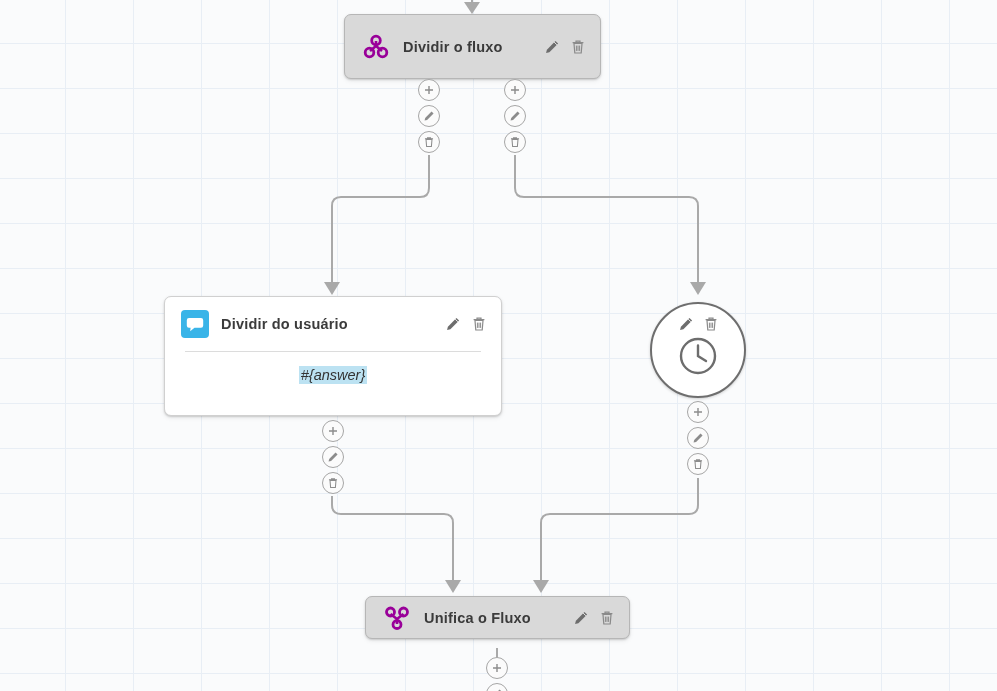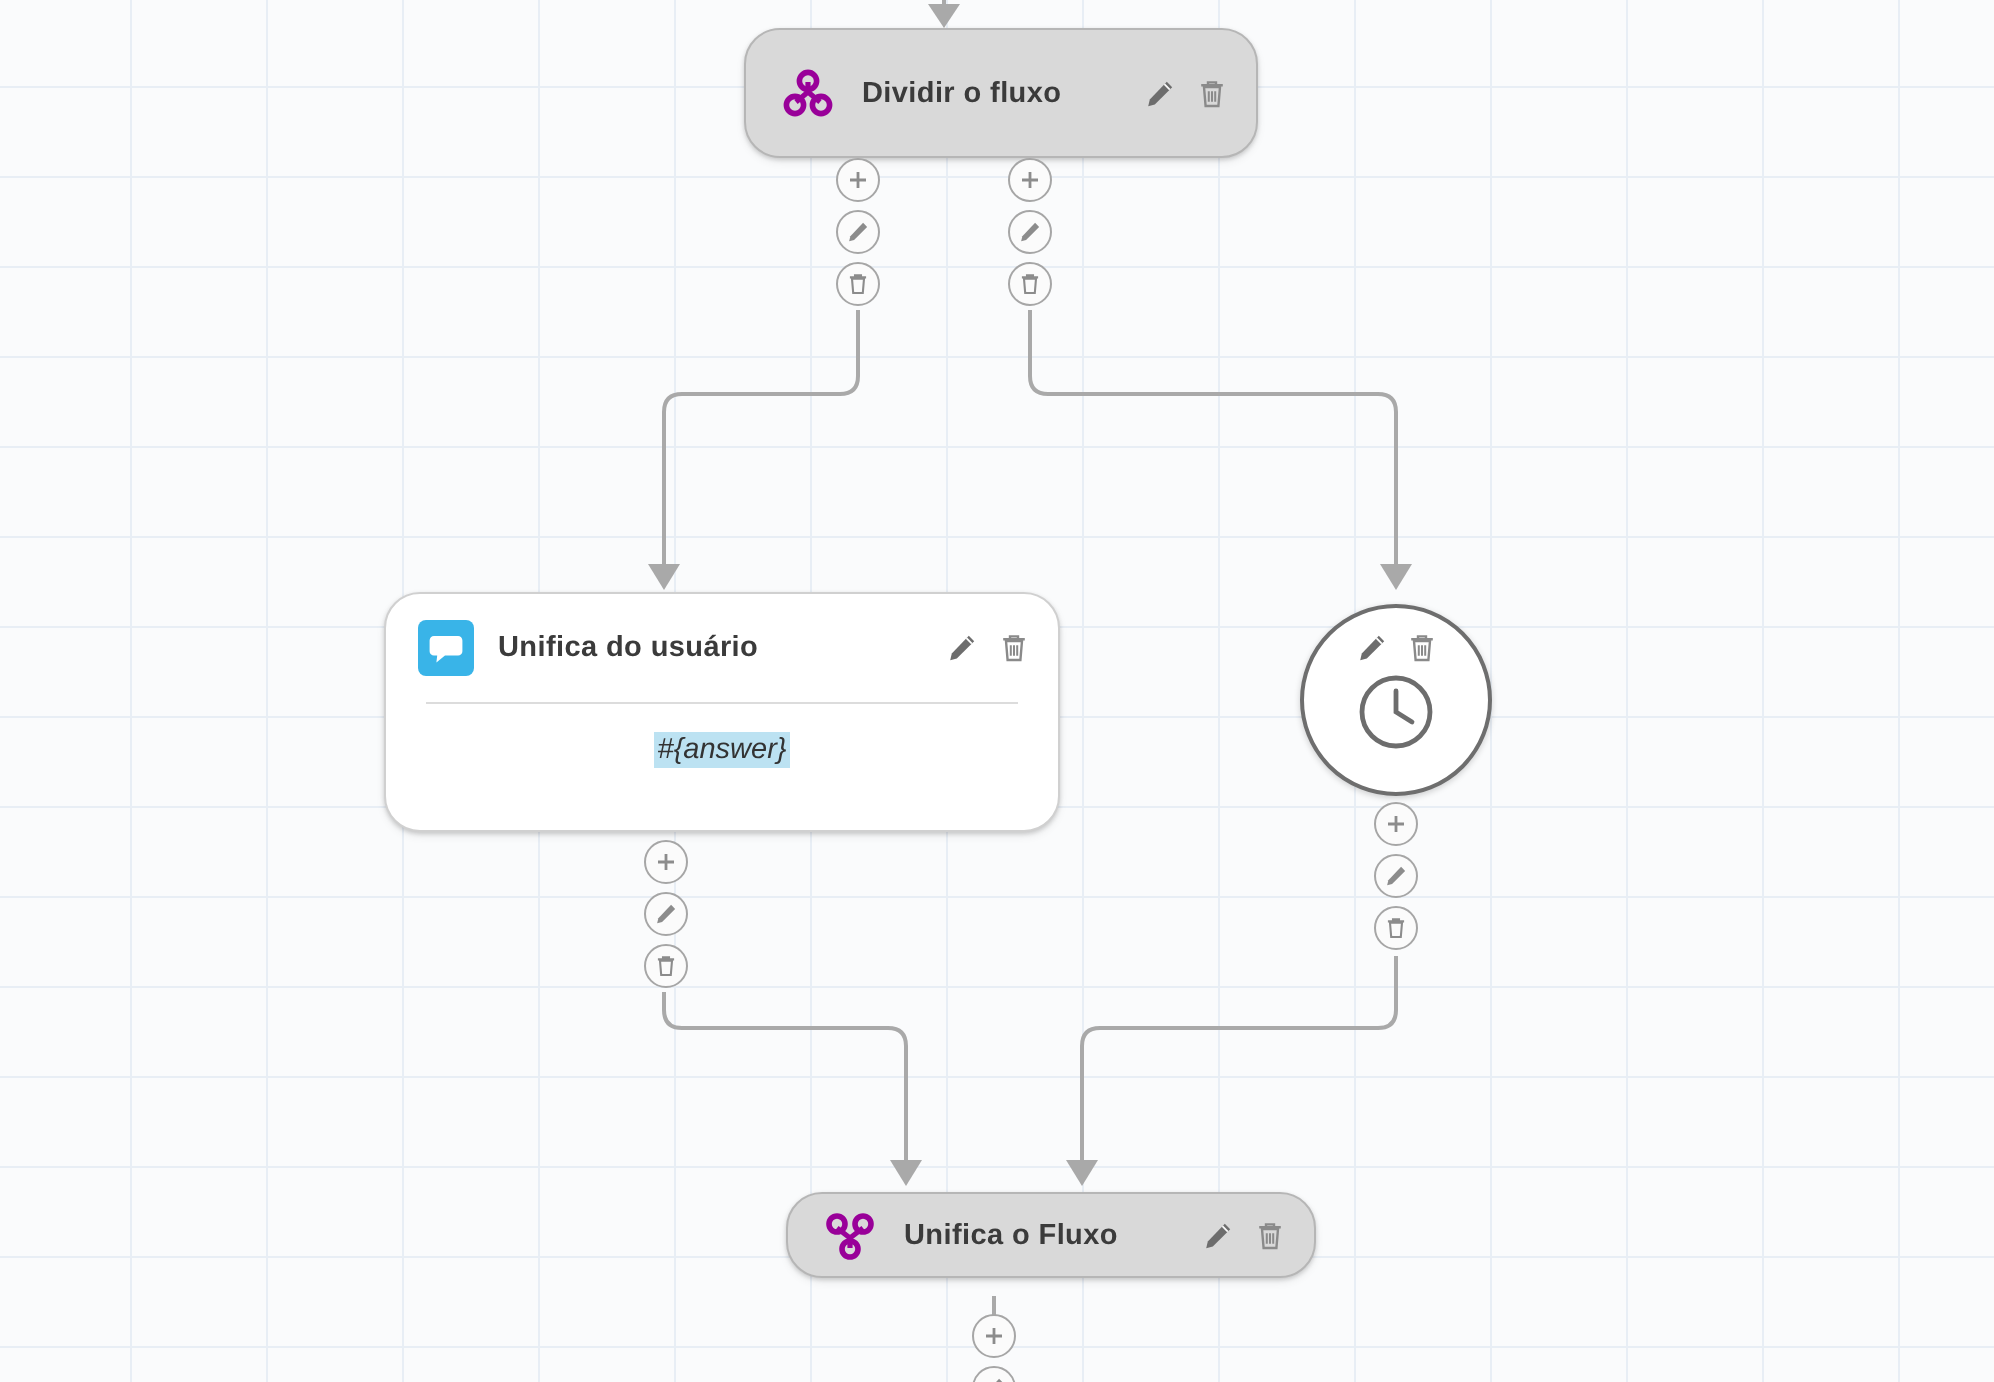--- a/index.html
+++ b/index.html
@@ -48,24 +48,23 @@
     fill: #a9a9a9;
   }
 
   
   .node {
     position: absolute;
     box-sizing: border-box;
   }
 
   .node-box {
-    border-radius: 18px;
+    border-radius: 7px;
     border: 1px solid #b6b6b6;
     box-shadow: 0 1px 2px rgba(0,0,0,0.16), 0 2px 5px rgba(0,0,0,0.07);
-    margin-left: 28px;
   }
   .node-gray {
     background: #d9d9d9;
   }
   .node-white {
     background: #ffffff;
     border: 1px solid #d0d0d0;
   }
 
   .node-header {
@@ -265,21 +264,21 @@
   </div>
 
   <div class="node node-box node-white" style="left:164px; top:296px; width:338px; height:120px;">
     <div class="node-header">
       <span class="node-icon">
         <svg width="28" height="28" viewBox="0 0 28 28">
           <rect x="0" y="0" width="28" height="28" rx="4" fill="#39b4e8"></rect>
           <path d="M8 8 H20 A2.2 2.2 0 0 1 22.2 10.2 V15.6 A2.2 2.2 0 0 1 20 17.8 H13.5 L9.2 21.2 L9.6 17.8 H8 A2.2 2.2 0 0 1 5.8 15.6 V10.2 A2.2 2.2 0 0 1 8 8 Z" fill="#ffffff"></path>
         </svg>
       </span>
-      <span class="node-title">Unifica do usuário</span>
+      <span class="node-title">Dividir do usuário</span>
       <span class="hdr-actions">
         <span>
           <svg width="16" height="16" viewBox="0 0 16 16">
             <path d="M11.4 1.9 L14.1 4.6 L5.4 13.3 L2.1 14.1 L2.9 10.8 Z" fill="#6d6d6d"></path>
             <path d="M10.2 3.1 L12.9 5.8" stroke="#ffffff" stroke-width="0.9"></path>
           </svg>
         </span>
         <span>
           <svg width="16" height="16" viewBox="0 0 16 16">
             <path d="M2.6 3.6 H13.4 M6 3.6 V2.2 H10 V3.6" stroke="#8a8a8a" stroke-width="1.2" fill="none"></path>

